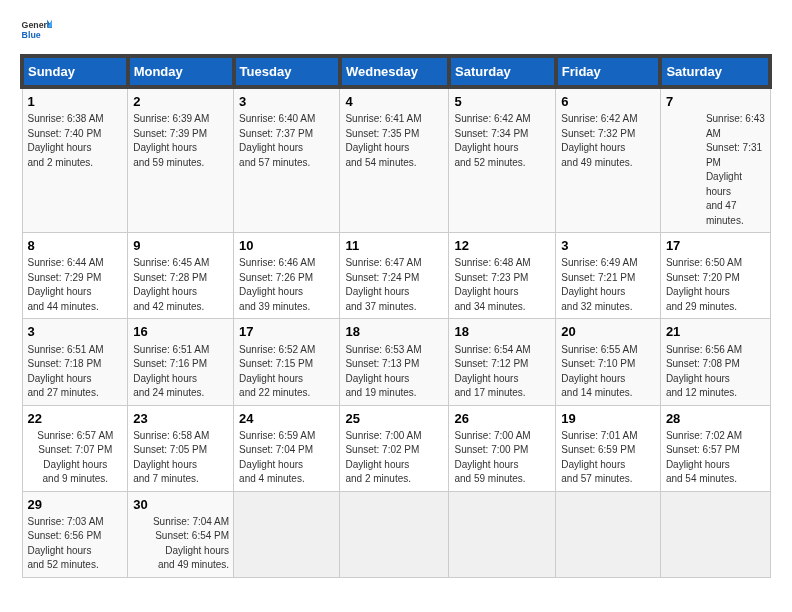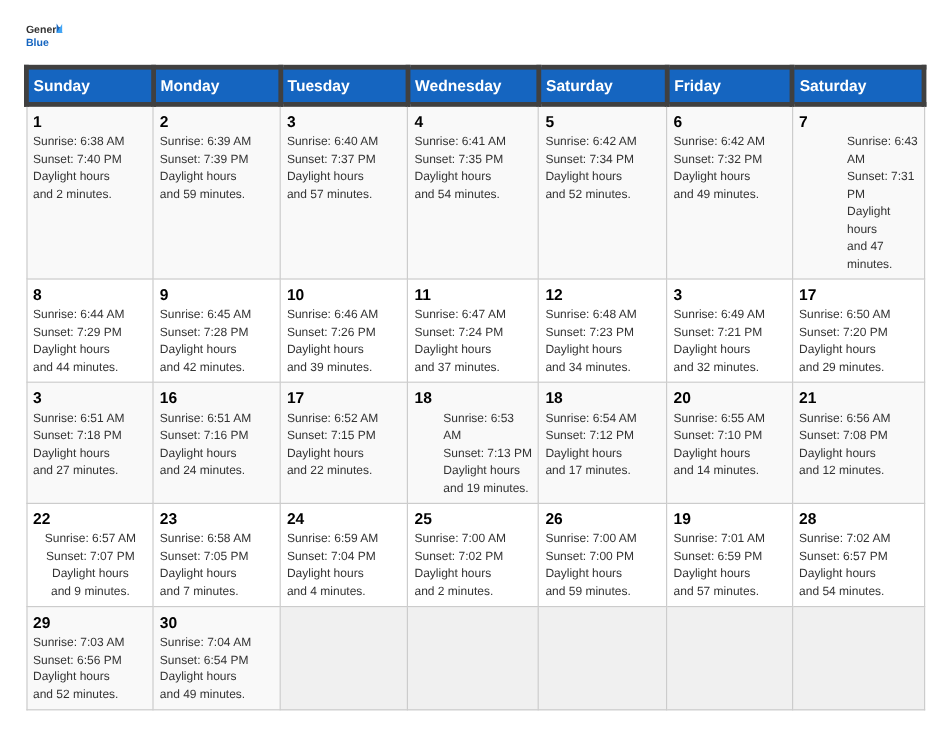--- a/index.html
+++ b/index.html
@@ -183,21 +183,21 @@
           <td>
             <span class="day-num">16</span>
             <div class="cell-text" style="white-space: pre-line;">Sunrise: 6:51 AM<br>Sunset: 7:16 PM<br>Daylight hours<br>and 24 minutes.</div>
           </td>
           <td>
             <span class="day-num">17</span>
             <div class="cell-text" style="white-space: pre-line;">Sunrise: 6:52 AM<br>Sunset: 7:15 PM<br>Daylight hours<br>and 22 minutes.</div>
           </td>
           <td>
             <span class="day-num">18</span>
-            <div class="cell-text" style="white-space: pre-line; margin-left: 24px;">Sunrise: 6:53 AM<br>Sunset: 7:13 PM<br>Daylight hours<br>and 19 minutes.</div>
+            <div class="cell-text" style="white-space: pre-line;">Sunrise: 6:53 AM<br>Sunset: 7:13 PM<br>Daylight hours<br>and 19 minutes.</div>
           </td>
           <td>
             <span class="day-num">18</span>
             <div class="cell-text" style="white-space: pre-line;">Sunrise: 6:54 AM<br>Sunset: 7:12 PM<br>Daylight hours<br>and 17 minutes.</div>
           </td>
           <td>
             <span class="day-num">20</span>
             <div class="cell-text" style="white-space: pre-line;">Sunrise: 6:55 AM<br>Sunset: 7:10 PM<br>Daylight hours<br>and 14 minutes.</div>
           </td>
           <td>
@@ -235,21 +235,21 @@
             <div class="cell-text" style="white-space: pre-line;">Sunrise: 7:02 AM<br>Sunset: 6:57 PM<br>Daylight hours<br>and 54 minutes.</div>
           </td>
         </tr>
         <tr>
           <td>
             <span class="day-num">29</span>
             <div class="cell-text" style="white-space: pre-line;">Sunrise: 7:03 AM<br>Sunset: 6:56 PM<br>Daylight hours<br>and 52 minutes.</div>
           </td>
           <td>
             <span class="day-num">30</span>
-            <div class="cell-text" style="white-space: pre-line;">Sunrise: 7:04 AM<br>Sunset: 6:54 PM<br>Daylight hours<br>and 49 minutes.</div>
+            <div class="cell-text" style="white-space: pre-line; text-align: right;">Sunrise: 7:04 AM<br>Sunset: 6:54 PM<br>Daylight hours<br>and 49 minutes.</div>
           </td>
           <td class="empty-cell"></td>
           <td class="empty-cell"></td>
           <td class="empty-cell"></td>
           <td class="empty-cell"></td>
           <td class="empty-cell"></td>
         </tr>
       </tbody>
   </table>
 </div>

